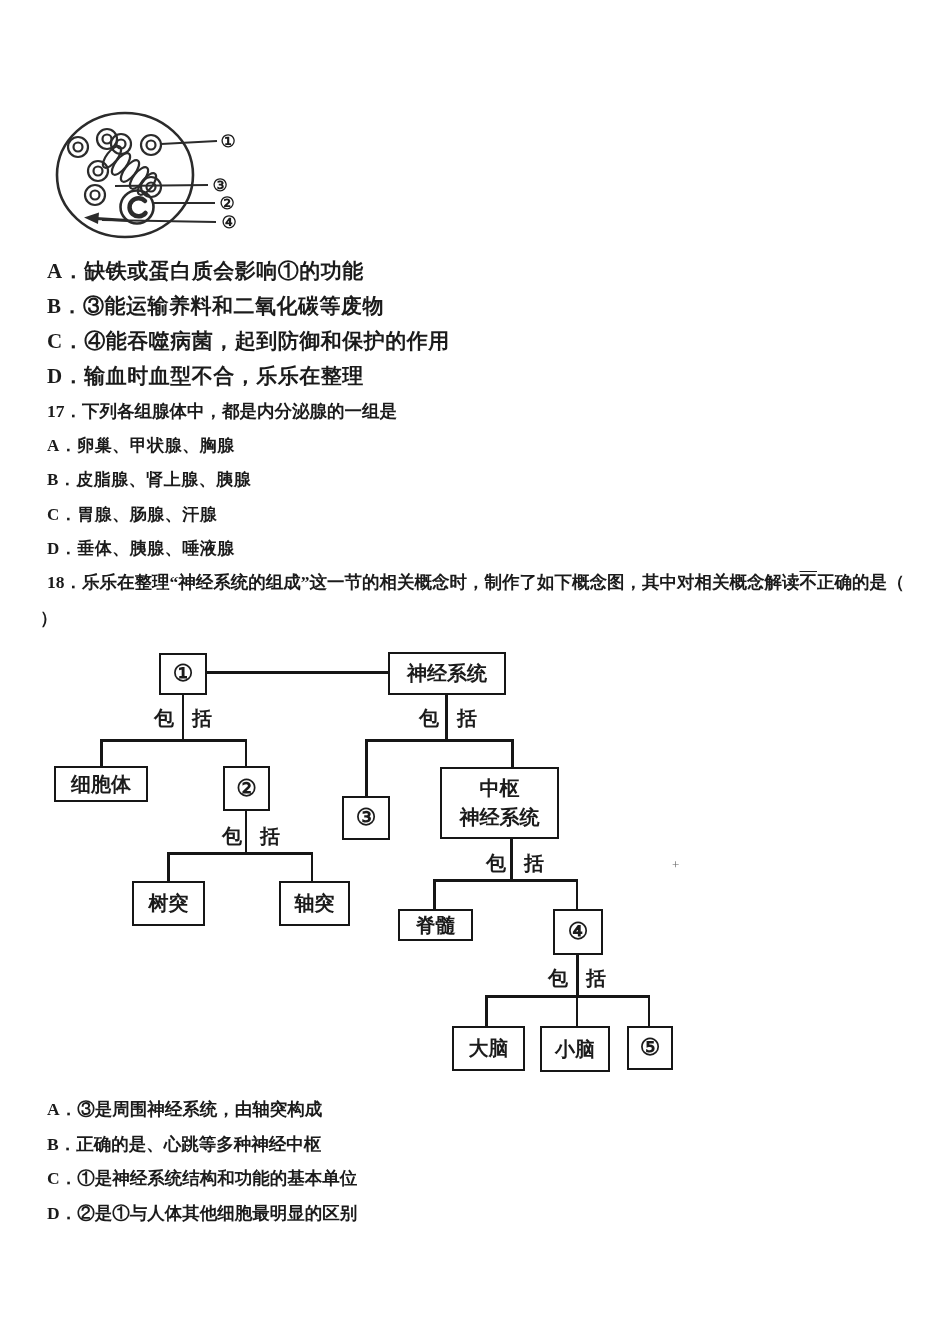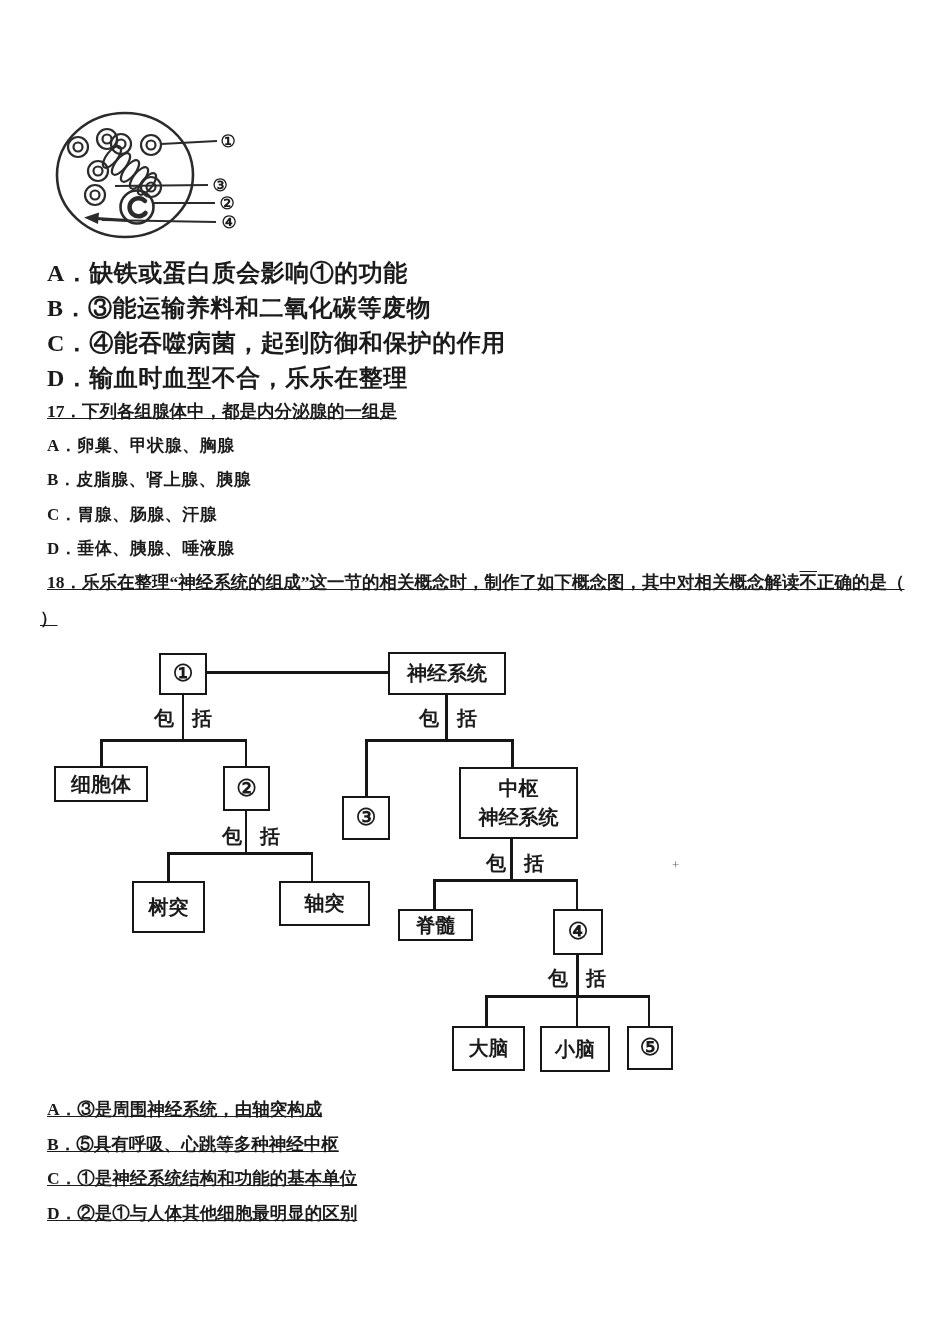--- a/index.html
+++ b/index.html
@@ -1,21 +1,21 @@
 <!DOCTYPE html>
 <html><head>
 <meta charset="utf-8">
 <style>
   html,body{margin:0;padding:0;background:#ffffff;}
   .page{position:relative;width:950px;height:1344px;background:#ffffff;
         font-family:"Liberation Serif","DejaVu Serif",serif;color:#1b1b1b;overflow:hidden;}
   .line{position:absolute;left:47px;font-weight:700;white-space:nowrap;}
-  .f20{font-size:24px;letter-spacing:0.5px;}
+  .f20{font-size:21px;letter-spacing:0.5px;}
   .f19{font-size:17px;letter-spacing:0.5px;}
-  .f17{font-size:17.5px;text-decoration:underline;}
+  .f17{font-size:17.5px;}
   .emph{text-decoration:overline;}
   .figure-svg{position:absolute;left:50px;top:103px;}
   .fc-box{position:absolute;border:2.5px solid #161616;background:#fff;box-sizing:border-box;
           display:flex;align-items:center;justify-content:center;text-align:center;
           font-weight:700;font-size:20px;line-height:1.45;}
   .fc-num{font-size:23px;font-weight:600;}
   .fc-line{position:absolute;background:#161616;}
   .fc-label{position:absolute;font-size:20px;font-weight:700;letter-spacing:18px;white-space:nowrap;}
   .artifact{position:absolute;left:672px;top:857px;font-size:13px;color:#666;font-weight:400;}
 </style>
@@ -126,35 +126,35 @@
     <span class="fc-label" style="left:419px;top:705px">包括</span>
     <span class="fc-label" style="left:222px;top:823px">包括</span>
     <span class="fc-label" style="left:486px;top:850px">包括</span>
     <span class="fc-label" style="left:548px;top:965px">包括</span>
 
     <div class="fc-box fc-num" style="left:159px;top:653px;width:48px;height:42px">①</div>
     <div class="fc-box" style="left:388px;top:652px;width:118px;height:43px">神经系统</div>
     <div class="fc-box" style="left:54px;top:766px;width:94px;height:36px">细胞体</div>
     <div class="fc-box fc-num" style="left:223px;top:766px;width:47px;height:45px">②</div>
     <div class="fc-box fc-num" style="left:342px;top:796px;width:48px;height:44px">③</div>
-    <div class="fc-box" style="left:459px;top:767px;width:119px;height:72px">
+    <div class="fc-box" style="left:440px;top:767px;width:119px;height:72px">
       <div>
         <div>中枢</div>
         <div>神经系统</div>
       </div>
     </div>
-    <div class="fc-box" style="left:132px;top:881px;width:73px;height:52px">树突</div>
-    <div class="fc-box" style="left:279px;top:881px;width:91px;height:45px">轴突</div>
+    <div class="fc-box" style="left:132px;top:881px;width:73px;height:45px">树突</div>
+    <div class="fc-box" style="left:279px;top:881px;width:71px;height:45px">轴突</div>
     <div class="fc-box" style="left:398px;top:909px;width:75px;height:32px">脊髓</div>
     <div class="fc-box fc-num" style="left:553px;top:909px;width:50px;height:46px">④</div>
     <div class="fc-box" style="left:452px;top:1026px;width:73px;height:45px">大脑</div>
     <div class="fc-box" style="left:540px;top:1026px;width:70px;height:46px">小脑</div>
     <div class="fc-box fc-num" style="left:627px;top:1026px;width:46px;height:44px">⑤</div>
   </div>
 
   <span class="artifact">+</span>
 
   <div class="line f17" style="top:1097px">A．③是周围神经系统，由轴突构成</div>
-  <div class="line f17" style="top:1132px">B．⑤具有呼吸、心跳等多种神经中枢</div>
+  <div class="line f17" style="top:1132px">B．正确的是、心跳等多种神经中枢</div>
   <div class="line f17" style="top:1166px">C．①是神经系统结构和功能的基本单位</div>
   <div class="line f17" style="top:1201px">D．②是①与人体其他细胞最明显的区别</div>
 
 </div>
 
 </body></html>

